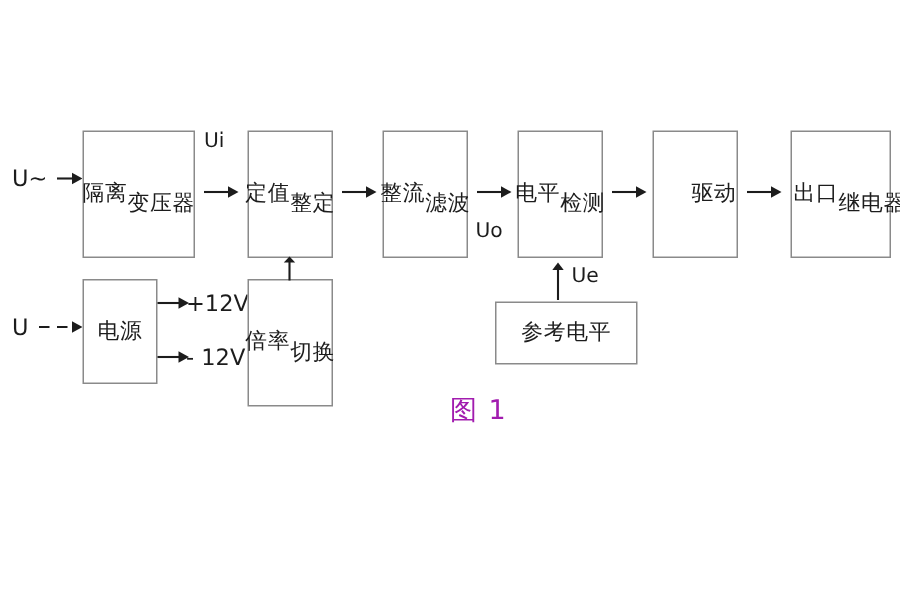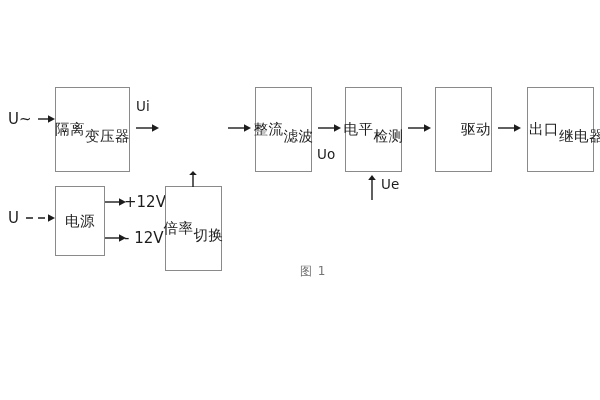--- a/index.html
+++ b/index.html
@@ -48,22 +48,22 @@
     color: #1c1c1c;
     font-size: 13.5px;
     white-space: nowrap;
     line-height: 1;
   }
   .lbl.big {
     font-size: 15px;
   }
   .caption {
     position: absolute;
-    color: #737373;
-    font-size: 12px;
+    color: #a21caf;
+    font-size: 18px;
     white-space: nowrap;
     line-height: 1;
     letter-spacing: 1px;
   }
   
   .conn {
     position: absolute;
   }
   .conn svg {
     display: block;
@@ -81,28 +81,32 @@
       <line x1="0" y1="6" x2="11" y2="6" stroke="#1c1c1c" stroke-width="1.4"></line>
       <polygon points="10,2.2 17,6 10,9.8" fill="#1c1c1c"></polygon>
     </svg>
   </div>
 
   <div class="block" style="left:55px; top:87px; width:75px; height:85px;">
     <span class="ln">隔离</span>
     <span class="ln">变压器</span>
   </div>
 
-  <div class="lbl" style="left:136px; top:100px;">Ui</div>
+  <div class="lbl" style="left:136px; top:88px;">Ui</div>
   <div class="conn" style="left:136px; top:122px;">
     <svg width="24" height="12" viewBox="0 0 24 12">
       <line x1="0" y1="6" x2="17" y2="6" stroke="#1c1c1c" stroke-width="1.4"></line>
       <polygon points="16,2.2 23,6 16,9.8" fill="#1c1c1c"></polygon>
     </svg>
   </div>
 
+  <div class="block" style="left:165px; top:87px; width:57px; height:85px;">
+    <span class="ln">定值</span>
+    <span class="ln">整定</span>
+  </div>
 
   <div class="conn" style="left:228px; top:122px;">
     <svg width="24" height="12" viewBox="0 0 24 12">
       <line x1="0" y1="6" x2="17" y2="6" stroke="#1c1c1c" stroke-width="1.4"></line>
       <polygon points="16,2.2 23,6 16,9.8" fill="#1c1c1c"></polygon>
     </svg>
   </div>
 
   <div class="block" style="left:255px; top:87px; width:57px; height:85px;justify-content:center;">
     <span class="ln">整流</span>
@@ -178,20 +182,23 @@
     <span class="ln">切换</span>
   </div>
 
   <div class="conn" style="left:187px; top:172px;">
     <svg width="12" height="15" viewBox="0 0 12 15">
       <line x1="6" y1="15" x2="6" y2="2" stroke="#1c1c1c" stroke-width="1.4"></line>
       <polygon points="2.2,3 6,-1 9.8,3" fill="#1c1c1c"></polygon>
     </svg>
   </div>
 
+  <div class="block single" style="left:330px; top:201px; width:95px; height:42px;">
+    <span class="ln">参考电平</span>
+  </div>
 
   <div class="conn" style="left:366px; top:175px;">
     <svg width="12" height="25" viewBox="0 0 12 25">
       <line x1="6" y1="25" x2="6" y2="4" stroke="#1c1c1c" stroke-width="1.4"></line>
       <polygon points="2.2,5 6,0 9.8,5" fill="#1c1c1c"></polygon>
     </svg>
   </div>
   <div class="lbl" style="left:381px; top:178px;">Ue</div>
 
   <div class="caption" style="left:300px; top:265px;">图 1</div>

